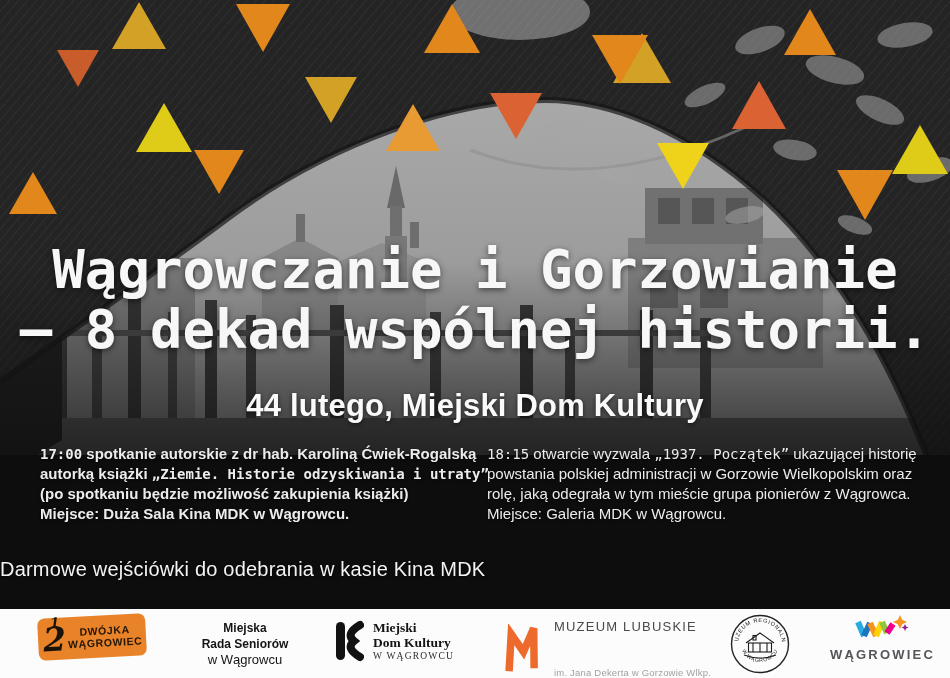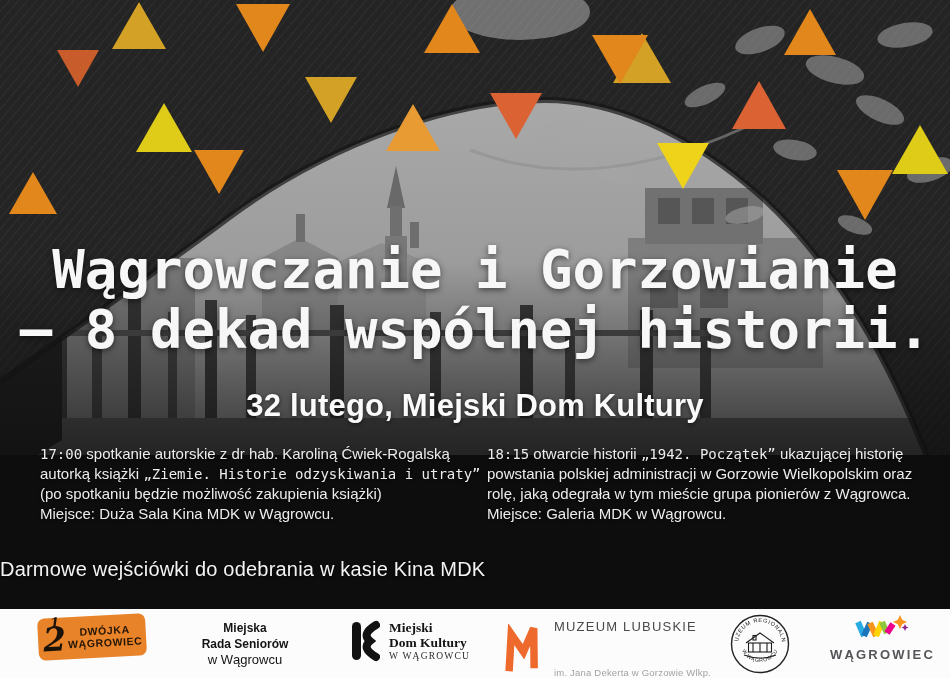--- a/index.html
+++ b/index.html
@@ -14,21 +14,21 @@
          color:#f7f7f7;font-size:54px;line-height:60px;letter-spacing:0px;
          text-shadow:0 2px 6px rgba(0,0,0,.55);}
   .title .tline{display:block;white-space:nowrap;}
 
   .date{position:absolute;left:0;top:388px;width:950px;text-align:center;
         font-size:31px;font-weight:bold;color:#fafafa;letter-spacing:.2px;
         text-shadow:0 1px 4px rgba(0,0,0,.6);}
 
   .col{position:absolute;top:444px;color:#ececec;font-size:15px;line-height:20px;
        text-shadow:0 1px 3px rgba(0,0,0,.7);}
-  .col-left{left:40px;width:445px;}
+  .col-left{left:40px;width:445px;font-weight:bold;}
   .col-right{left:487px;width:450px;}
   .bline{white-space:nowrap;}
   .tw{font-family:"DejaVu Sans Mono","Liberation Mono",monospace;font-size:14px;}
 
   .note{position:absolute;left:0;top:558px;width:950px;text-align:left;
         font-size:20px;color:#f3f3f3;letter-spacing:.2px;
         text-shadow:0 1px 3px rgba(0,0,0,.7);}
 
   .footer{position:absolute;left:0;bottom:0;width:950px;height:69px;background:#fcfcfc;}
 
@@ -42,21 +42,21 @@
                 font-style:italic;font-weight:bold;font-size:33px;line-height:40px;}
   .dw-digit .d1{position:absolute;left:9px;top:-4px;font-family:"DejaVu Serif",serif;
                 font-style:italic;font-weight:bold;font-size:13px;}
   .dw-text{flex:1;text-align:center;color:#241505;font-weight:bold;font-size:10.5px;
            line-height:12px;letter-spacing:.6px;}
   
   .lg-rada{left:185px;top:12px;width:120px;text-align:center;color:#141414;}
   .lg-rada .b{font-weight:bold;font-size:12px;line-height:15.5px;}
   .lg-rada .r{font-size:13px;line-height:15px;}
   
-  .lg-mdk{left:350px;top:11px;display:flex;gap:9px;align-items:center;}
+  .lg-mdk{left:334px;top:11px;display:flex;gap:9px;align-items:center;}
   .mdk-text{font-family:"Liberation Serif",serif;color:#141414;}
   .mdk-text .b{font-weight:bold;font-size:13.5px;line-height:14.5px;}
   .mdk-text .caps{font-size:9.5px;letter-spacing:1.2px;margin-top:1px;color:#2c2c2c;}
   
   .lg-muzeum{left:498px;top:9px;display:flex;gap:10px;align-items:center;}
   .mz-text .t1{font-size:13px;color:#4a4a4a;letter-spacing:1.2px;line-height:18px;}
   .mz-text .t2{font-size:9.5px;color:#a2a2a2;letter-spacing:.2px;margin-top:31px;}
   
   .lg-seal{left:729px;top:3px;}
   
@@ -170,31 +170,31 @@
       <div class="tri" style="left: 657px; top: 143px; border-left: 26.5px solid transparent; border-right: 26.5px solid transparent; border-top: 46px solid rgb(238, 211, 26);"></div>
       <div class="tri" style="left: 892px; top: 125px; border-left: 28px solid transparent; border-right: 28px solid transparent; border-bottom: 49px solid rgb(223, 204, 24);"></div>
       <div class="tri" style="left: 837px; top: 170px; border-left: 28.5px solid transparent; border-right: 28.5px solid transparent; border-top: 50px solid rgb(225, 135, 28);"></div>
     </div>
 
   <h1 class="title">
     <span class="tline">Wągrowczanie i Gorzowianie</span>
     <span class="tline">— 8 dekad wspólnej historii.</span>
   </h1>
 
-  <div class="date">32 lutego, Miejski Dom Kultury</div>
+  <div class="date">44 lutego, Miejski Dom Kultury</div>
 
   <div class="col col-left">
     <div class="bline"><span class="tw">17:00</span> <span>spotkanie autorskie z dr hab. Karoliną Ćwiek-Rogalską</span></div>
     <div class="bline"><span>autorką książki</span> <span class="tw">„Ziemie. Historie odzyskiwania i utraty”</span></div>
     <div class="bline">(po spotkaniu będzie możliwość zakupienia książki)</div>
     <div class="bline">Miejsce: Duża Sala Kina MDK w Wągrowcu.</div>
   </div>
 
   <div class="col col-right">
-    <div class="bline"><span class="tw">18:15</span> <span>otwarcie historii</span> <span class="tw">„1942. Początek”</span> <span>ukazującej historię</span></div>
+    <div class="bline"><span class="tw">18:15</span> <span>otwarcie wyzwala</span> <span class="tw">„1937. Początek”</span> <span>ukazującej historię</span></div>
     <div class="bline">powstania polskiej administracji w Gorzowie Wielkopolskim oraz</div>
     <div class="bline">rolę, jaką odegrała w tym mieście grupa pionierów z Wągrowca.</div>
     <div class="bline">Miejsce: Galeria MDK w Wągrowcu.</div>
   </div>
 
   <div class="note">Darmowe wejściówki do odebrania w kasie Kina MDK</div>
 
   <div class="footer">
 
     <div class="logo lg-dwojka">

